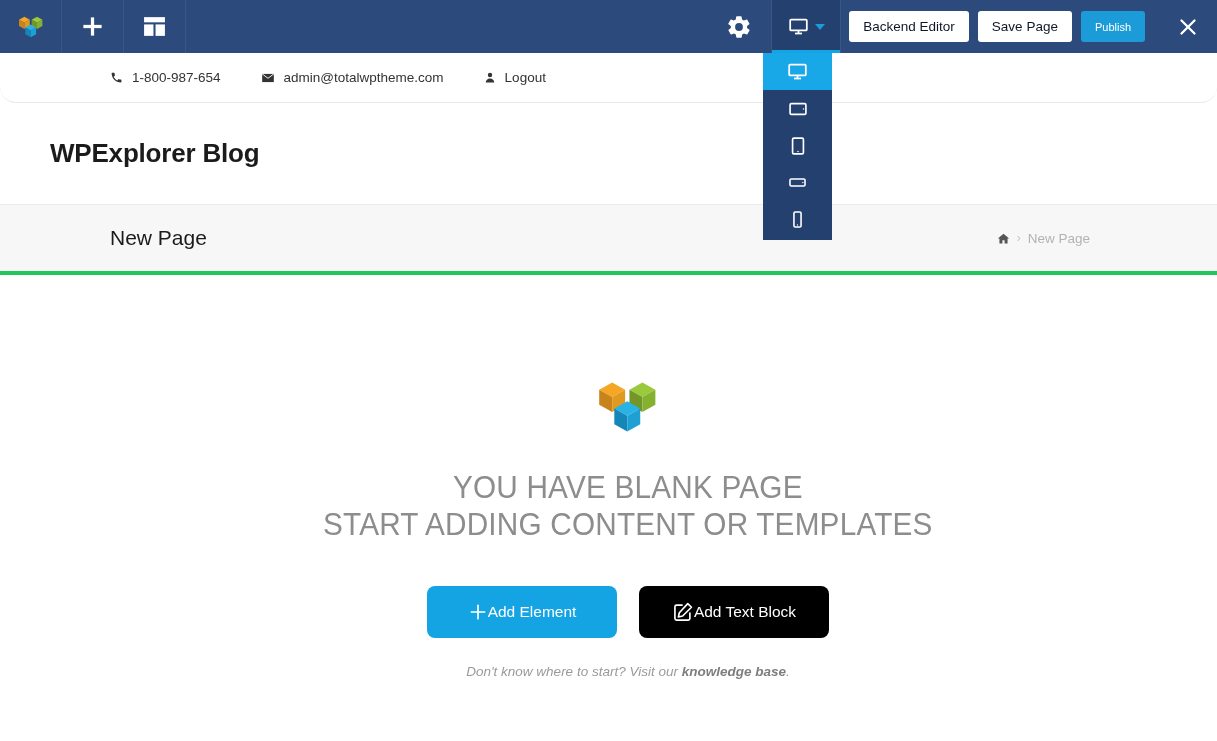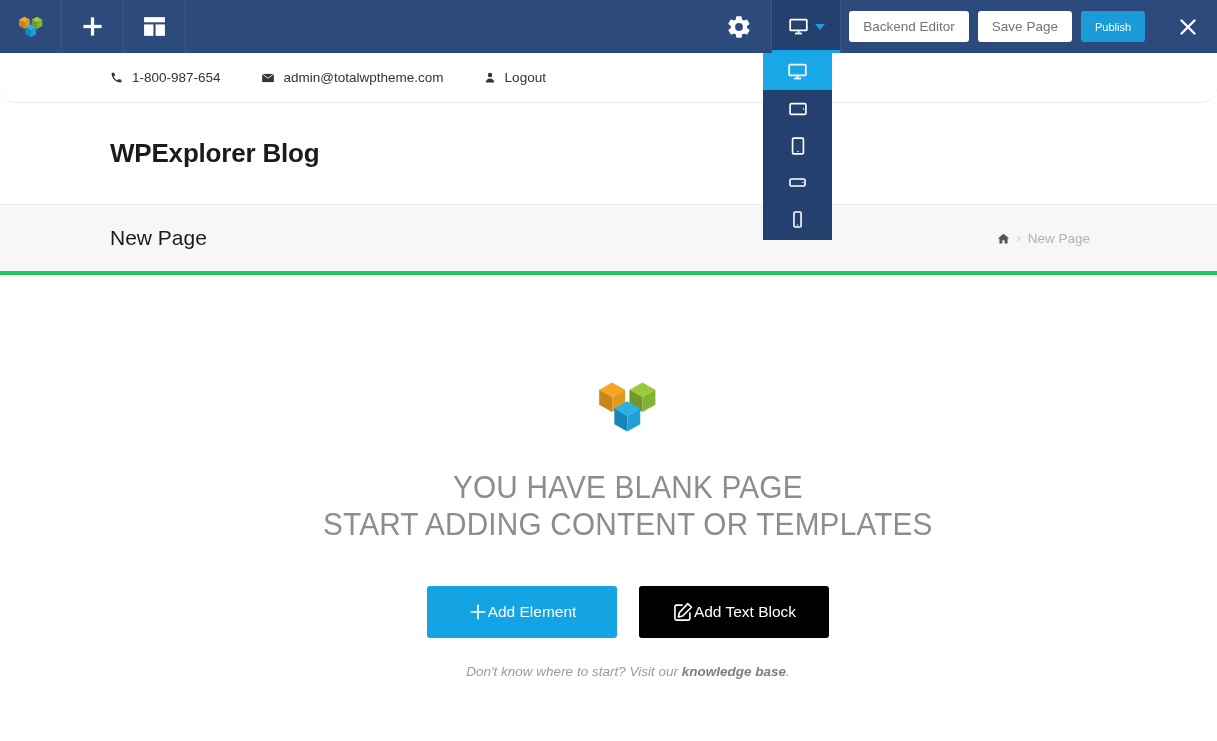--- a/index.html
+++ b/index.html
@@ -48,21 +48,21 @@
   }
 
   .vc-btn-group {
     display: flex;
     align-items: center;
     gap: 9px;
     padding: 0 14px 0 8px;
   }
   .btn-white {
     background: #ffffff;
-    color: #737373;
+    color: #0f172a;
     border: none;
     border-radius: 3px;
     height: 31px;
     padding: 0 14px;
     font-size: 13.5px;
     font-family: "Liberation Sans", sans-serif;
     cursor: pointer;
     white-space: nowrap;
   }
   .btn-publish {
@@ -138,21 +138,21 @@
     color: #333;
   }
 
   
   .site-header {
     height: 102px;
     background: #ffffff;
     border-bottom: 1px solid #eaeaea;
     display: flex;
     align-items: center;
-    padding-left: 110px;
+    padding-left: 50px;
   }
   .site-title {
     font-size: 26px;
     font-weight: bold;
     color: #1b1b1b;
     letter-spacing: -0.2px;
   }
 
   
   .page-header {
@@ -201,21 +201,21 @@
   }
   .empty-actions {
     margin-top: 43px;
     display: flex;
     gap: 22px;
   }
   .action-btn {
     height: 52px;
     min-width: 190px;
     border: none;
-    border-radius: 3px;
+    border-radius: 8px;
     color: #ffffff;
     font-size: 15.5px;
     display: flex;
     align-items: center;
     justify-content: center;
     cursor: pointer;
     padding: 0 26px;
     font-family: "Liberation Sans", sans-serif;
   }
   .action-btn.blue { background: #14a4e4; }

